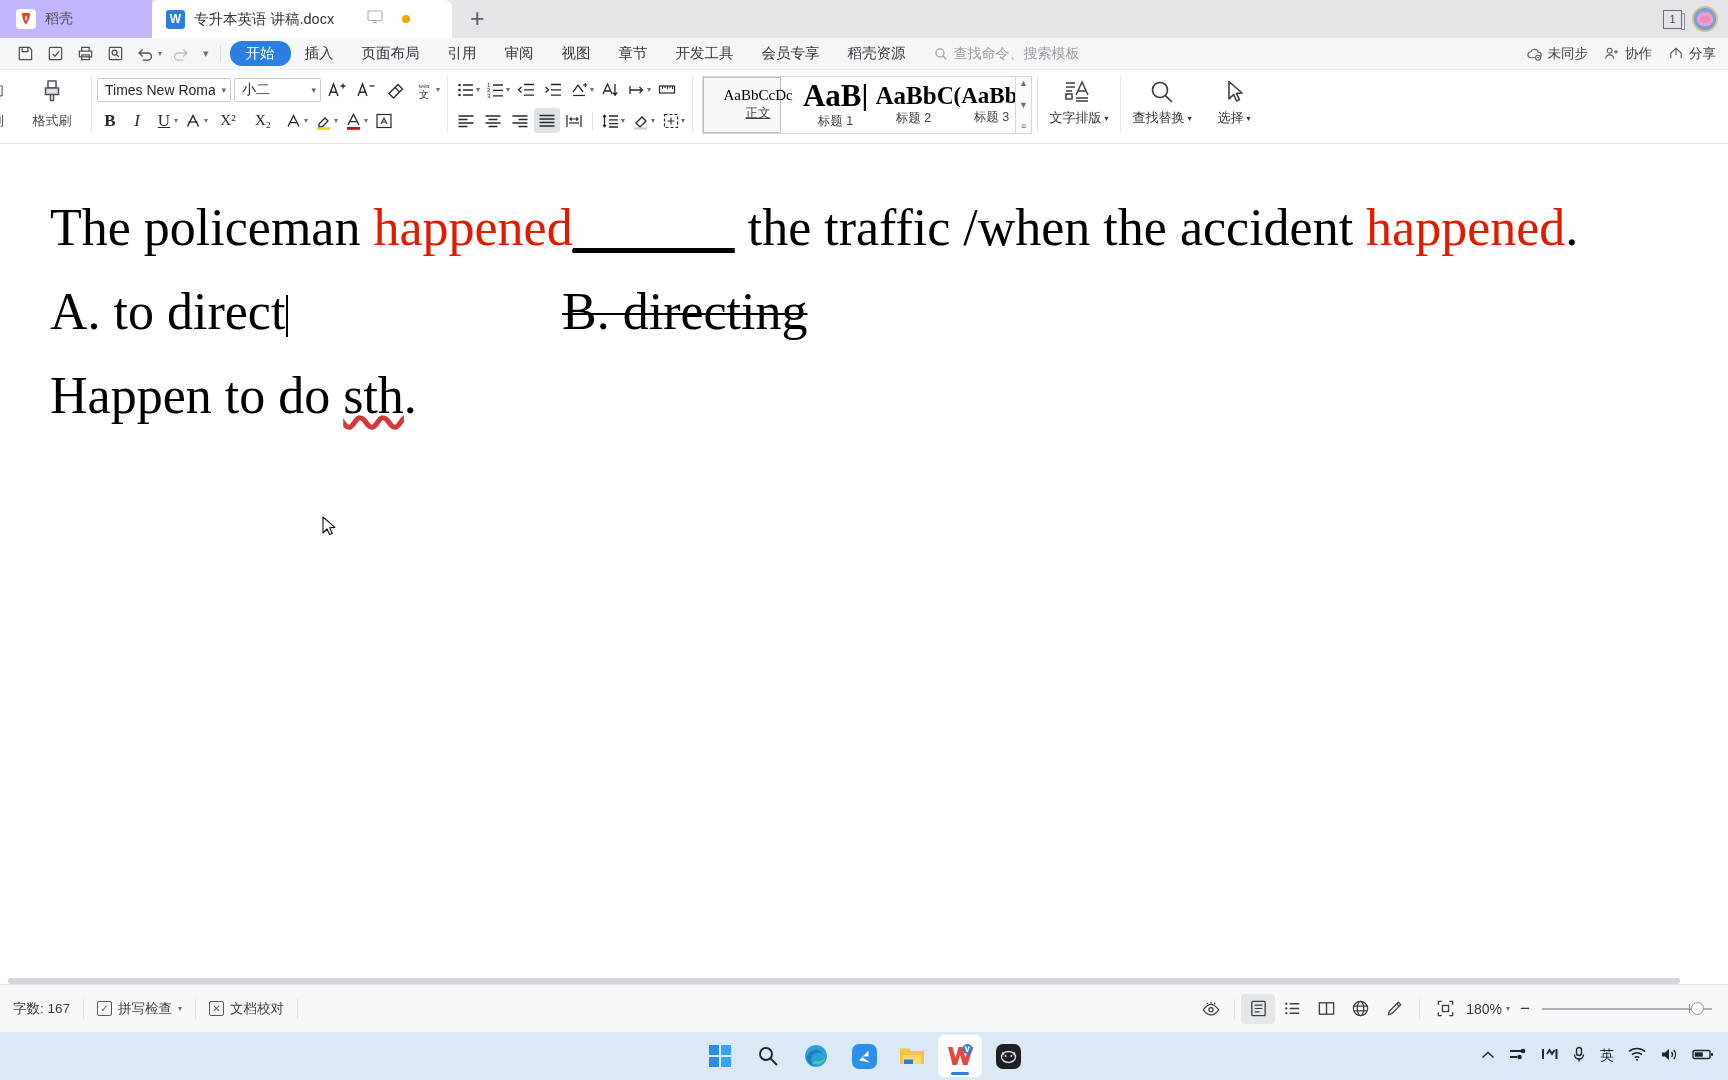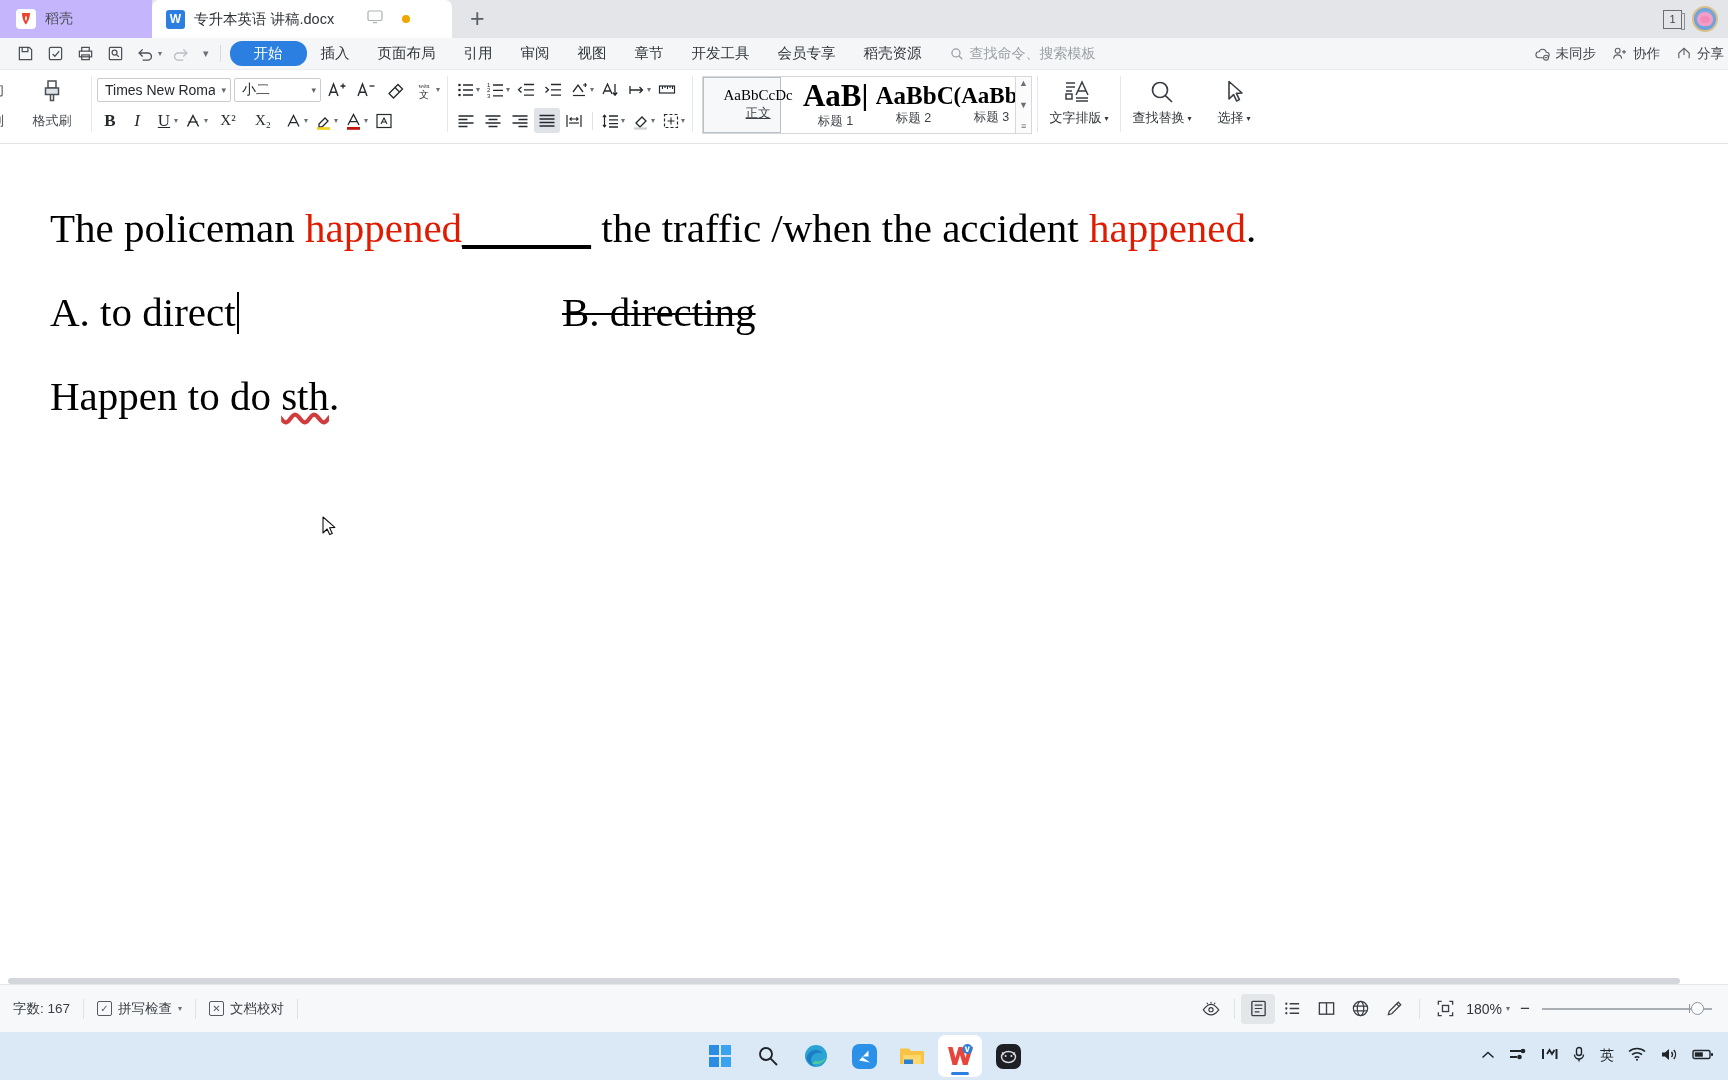--- a/index.html
+++ b/index.html
@@ -103,28 +103,28 @@
   }
   .qat .qbtn svg { display:block; }
   .qat-sep { width: 1px; height: 17px; background: #d7dade; margin: 0 9px; }
 
   .menu-items { display:flex; align-items:center; gap: 0; }
   .mi {
     font-size: 14.5px; color: #31363c;
     padding: 3px 14px; border-radius: 12px;
     white-space: nowrap;
   }
-  .mi.active { background: #2a7fe0; color: #ffffff; padding: 3px 24px; }
+  .mi.active { background: #2a7fe0; color: #ffffff; padding: 3px 16px; }
   .menu-search {
     display:flex; align-items:center; gap:6px;
     margin-left: 14px; color: #9aa0a6; font-size: 14px;
   }
   .menubar-right {
     margin-left:auto; display:flex; align-items:center; gap:16px;
-    padding-right: 4px; font-size:13.5px; color:#41464b;
+    padding-right: 12px; font-size:13.5px; color:#41464b;
   }
   .mr-item { display:flex; align-items:center; gap:5px; }
 
   
   .ribbon {
     height: 74px;
     background: #ffffff;
     display: flex; align-items: flex-start;
     border-bottom: 1px solid #e1e4e7;
     position: relative;
@@ -213,21 +213,21 @@
     top: 146px; left: 0; right: 0; bottom: 96px;
     background: #ffffff;
     overflow: hidden;
   }
   .page {
     padding: 40px 0 0 50px;
     font-family: "Liberation Serif", serif;
     color: #000000;
   }
   .p-line {
-    font-size: 41px;
+    font-size: 52px;
     line-height: 84px;
     white-space: nowrap;
     position: relative;
   }
   .red { color: #e01b00; }
   .blank-u { text-decoration: underline; letter-spacing: 1px; }
   .strike { text-decoration: line-through; text-decoration-thickness: 2px; }
   .opt-row { display:flex; }
   .opt-a { width: 512px; position: relative; }
   .caret-bar {

